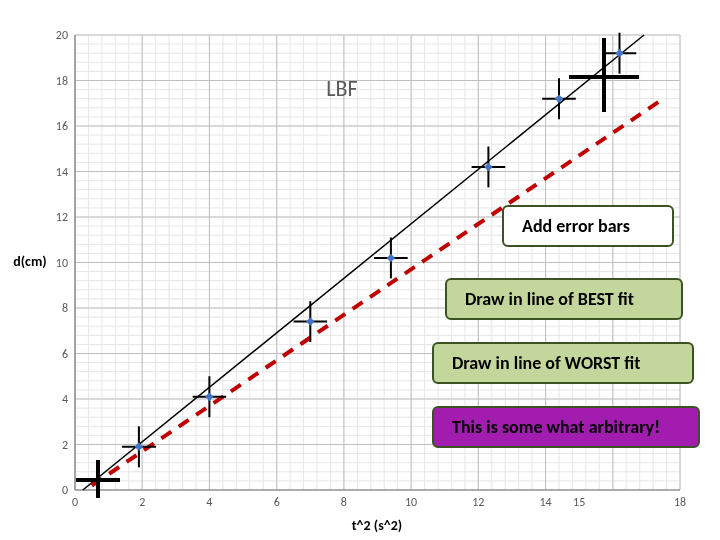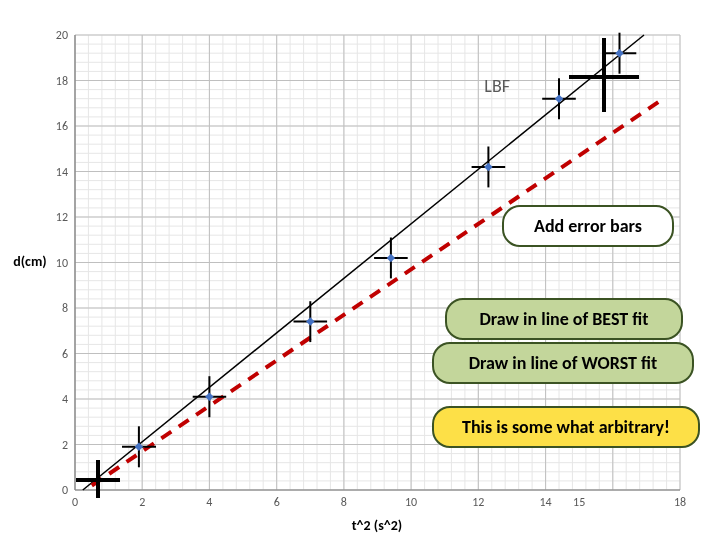--- a/index.html
+++ b/index.html
@@ -13,49 +13,48 @@
   }
   #chart-area {
     position: absolute;
     left: 0;
     top: 0;
     width: 720px;
     height: 540px;
   }
   .eq-block {
     position: absolute;
-    left: 210px;
+    left: 192px;
     top: 75px;
     width: 300px;
-    text-align: right;
+    text-align: center;
     color: #000;
-    font-size: 18px;
+    font-size: 22px;
     line-height: 1.25;
   }
   .eq-lbf { color: #595959; }
   .callout {
     position: absolute;
     border: 2px solid #3b5323;
-    border-radius: 18px;
+    border-radius: 6px;
     padding: 8px 18px;
     font-size: 18px;
     font-weight: 600;
     color: #000;
-    text-align: center;
     box-sizing: border-box;
     white-space: nowrap;
   }
   .callout-green {
     background: #c3d69b;
   }
   .callout-white {
     background: #ffffff;
   }
   .callout-orange {
-    background: #fde047;
+    background: #a21caf;
   }
 </style>
 </head>
 <body>
 
 <svg id="chart-area" viewBox="0 0 720 540">
 
   <g stroke="#e6e6e6" stroke-width="1">
 
     <line x1="75" y1="35" x2="75" y2="490"></line>
@@ -274,15 +273,15 @@
     <line x1="76" y1="480" x2="120" y2="480"></line>
     <line x1="98" y1="460" x2="98" y2="498"></line>
   </g>
 </svg>
 
 <div class="eq-block">
   <div class="eq-lbf">LBF</div>
 </div>
 
 <div class="callout callout-white" style="left:502px; top:205px; width:172px;">Add error bars</div>
-<div class="callout callout-green" style="left:445px; top:278px; width:238px;margin-top:20px;">Draw in line of BEST fit</div>
+<div class="callout callout-green" style="left:445px; top:278px; width:238px;">Draw in line of BEST fit</div>
 <div class="callout callout-green" style="left:432px; top:342px; width:262px;">Draw in line of WORST fit</div>
 <div class="callout callout-orange" style="left:432px; top:406px; width:268px;">This is some what arbitrary!</div>
 
 </body></html>

